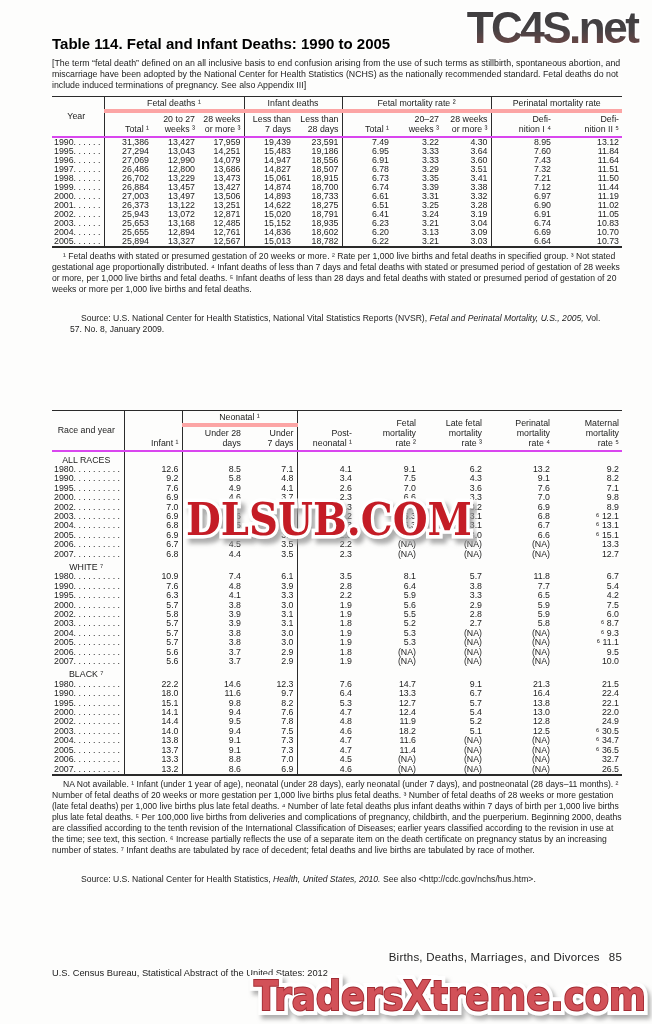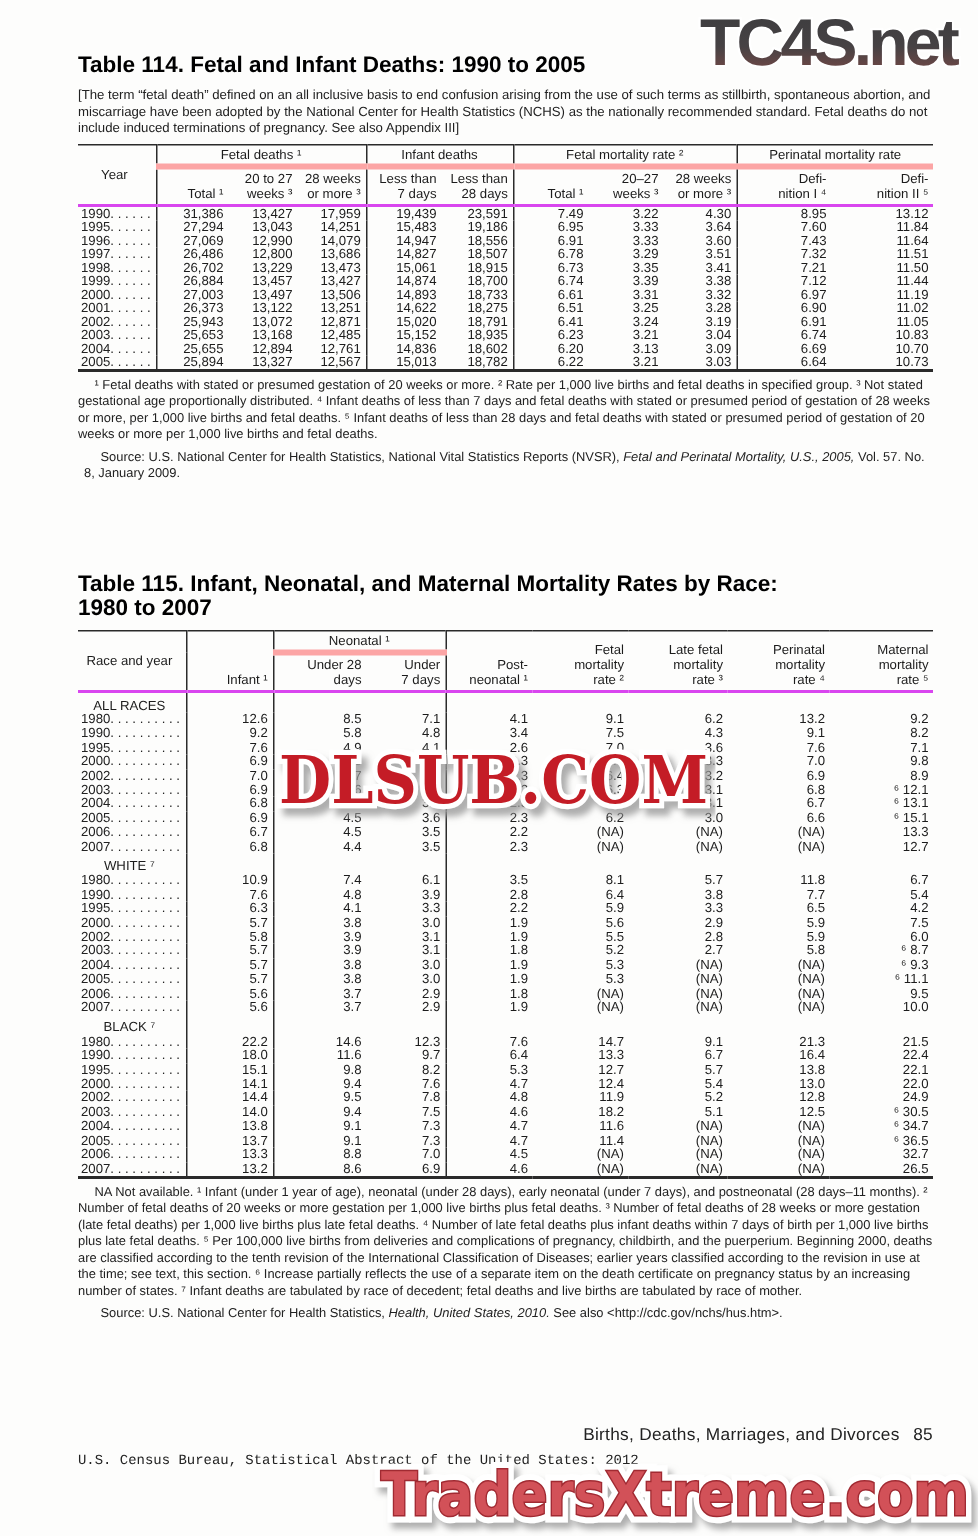--- a/index.html
+++ b/index.html
@@ -23,29 +23,29 @@
   th.mid{text-align:center;vertical-align:middle;}
   thead th{border-bottom:2px solid #d946ef;}
   thead th.spanner{border-bottom:4px solid #fca5a5;}
   td{padding:0 3px 0 0;text-align:right;line-height:9px;white-space:nowrap;overflow:hidden;}
   #t115 td{line-height:9.4px;}
   td.year{text-align:left;padding-left:2px;color:#222;}
   .vr{border-right:1px solid #2b2b2b;}
   tr.section-row td{padding-top:4px;line-height:10px;}
   td.sec-label{text-align:center;font-size:8.8px;white-space:nowrap;}
   .footnote{font-size:8.6px;line-height:11px;margin:3px 0 0 0;text-indent:11px;color:#222;}
-  .src{font-size:8.6px;line-height:11px;margin:4px;text-indent:11px;color:#222;}
+  .src{font-size:8.6px;line-height:11px;margin:18px;text-indent:11px;color:#222;}
   .src .it{font-style:italic;}
   .gap-between{height:57px;}
   .running-foot{
     position:absolute;top:951px;right:30px;font-size:11.5px;color:#222;
     letter-spacing:0.2px;
   }
   .running-foot .pgnum{margin-left:9px;}
-  .credit{position:absolute;left:52px;top:968px;font-size:9.3px;color:#222;font-family:Liberation Mono, monospace;}
+  .credit{position:absolute;left:52px;top:968px;font-size:9.3px;color:#222;}
   
   .wm-top{position:absolute;top:0;right:0;width:200px;height:56px;}
   .wm-mid{position:absolute;left:181px;top:491px;width:296px;height:60px;}
   .wm-bot{position:absolute;left:248px;top:968px;width:404px;height:56px;}
 </style>
 </head>
 <body>
 
 <div class="content">
 
@@ -265,21 +265,20 @@
           <td>10.73</td>
         </tr>
       </tbody>
   </table>
 
   <p class="footnote">¹ Fetal deaths with stated or presumed gestation of 20 weeks or more. ² Rate per 1,000 live births and fetal deaths in specified group. ³ Not stated gestational age proportionally distributed. ⁴ Infant deaths of less than 7 days and fetal deaths with stated or presumed period of gestation of 28 weeks or more, per 1,000 live births and fetal deaths. ⁵ Infant deaths of less than 28 days and fetal deaths with stated or presumed period of gestation of 20 weeks or more per 1,000 live births and fetal deaths.</p>
   <p class="src"><span>Source: U.S. National Center for Health Statistics, National Vital Statistics Reports (NVSR), </span><span class="it">Fetal and Perinatal Mortality, U.S., 2005,</span><span> Vol. 57. No. 8, January 2009.</span></p>
 
   <div class="gap-between"></div>
 
-  <h2 class="tbl-title"><span>Table 115. Infant, Neonatal, and Maternal Mortality Rates by Race:</span><br><span>1980 to 2007</span></h2>
 
   <table id="t115">
     <colgroup>
       <col style="width:72px">
         <col style="width:58px">
         <col style="width:62px">
         <col style="width:53px">
       <col style="width:58px">
         <col style="width:64px">
         <col style="width:66px">

